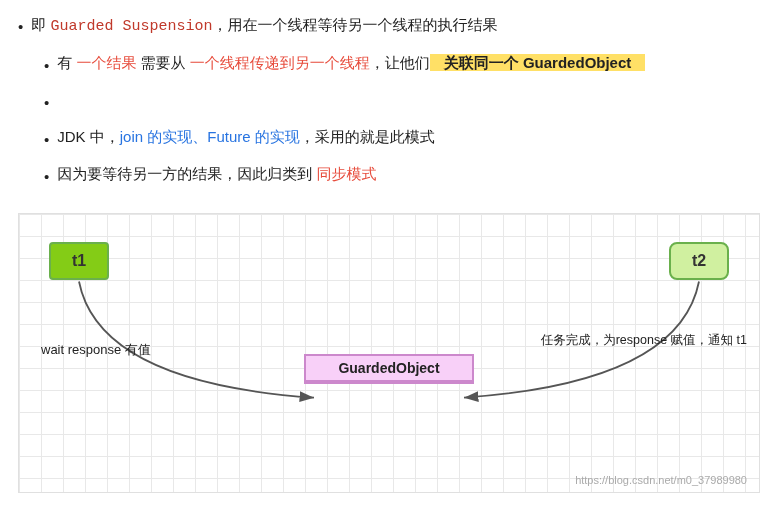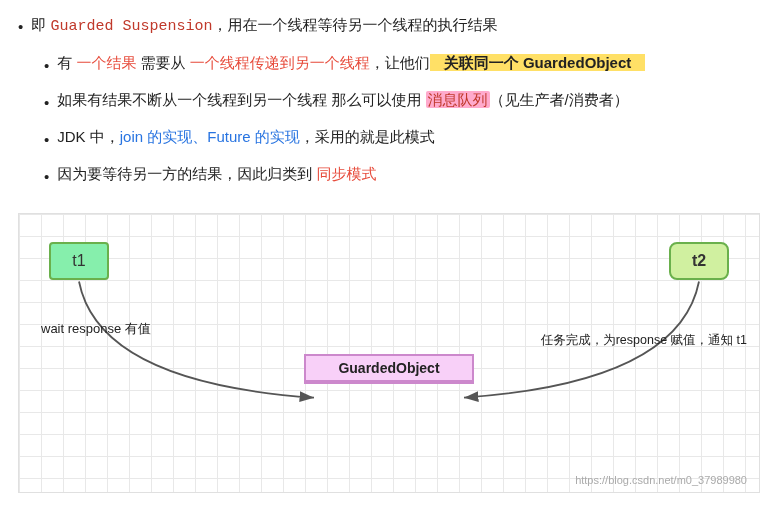--- a/index.html
+++ b/index.html
@@ -91,27 +91,27 @@
       z-index: 10;
     }
     
     .t1-box {
       position: absolute;
       left: 30px;
       top: 28px;
       width: 60px;
       height: 38px;
       border: 2px solid #6ab04c;
-      background: #86efac;
+      background: #84cc16;
       border-radius: 4px;
       display: flex;
       align-items: center;
       justify-content: center;
       font-size: 16px;
-      font-weight: normal;
+      font-weight: bold;
       color: #333;
       z-index: 2;
     }
     
     .t2-box {
       position: absolute;
       right: 30px;
       top: 28px;
       width: 60px;
       height: 38px;
@@ -150,21 +150,21 @@
       background: #ffff99;
       text-align: center;
       font-size: 15px;
       color: #222;
       padding: 14px 0;
     }
     
     .label-left {
       position: absolute;
       left: 22px;
-      top: 106px;
+      top: 127px;
       font-size: 13px;
       color: #222;
       z-index: 2;
     }
     .label-right {
       position: absolute;
       right: 12px;
       top: 118px;
       font-size: 12.5px;
       color: #222;
@@ -195,23 +195,20 @@
     <li style="flex-direction:column; padding-left: 18px;">
       <ul class="sub-list">
         <li>
           <span class="sub-dot">•</span>
           <span>
             有 <span class="highlight-red">一个结果</span> 需要从 <span class="highlight-red">一个线程传递到另一个线程</span>，让他们<span class="highlight-yellow-bg">关联同一个 GuardedObject</span>
           </span>
         </li>
         <li>
           <span class="sub-dot">•</span>
-          <span>
-            如果有结果不断从一个线程到另一个线程 那么可以使用 <span class="highlight-pink-bg">消息队列</span>（见生产者/消费者）
-          </span>
         </li>
         <li>
           <span class="sub-dot">•</span>
           <span>
             JDK 中，<span class="highlight-blue">join 的实现、Future 的实现</span>，采用的就是此模式
           </span>
         </li>
         <li>
           <span class="sub-dot">•</span>
           <span>

